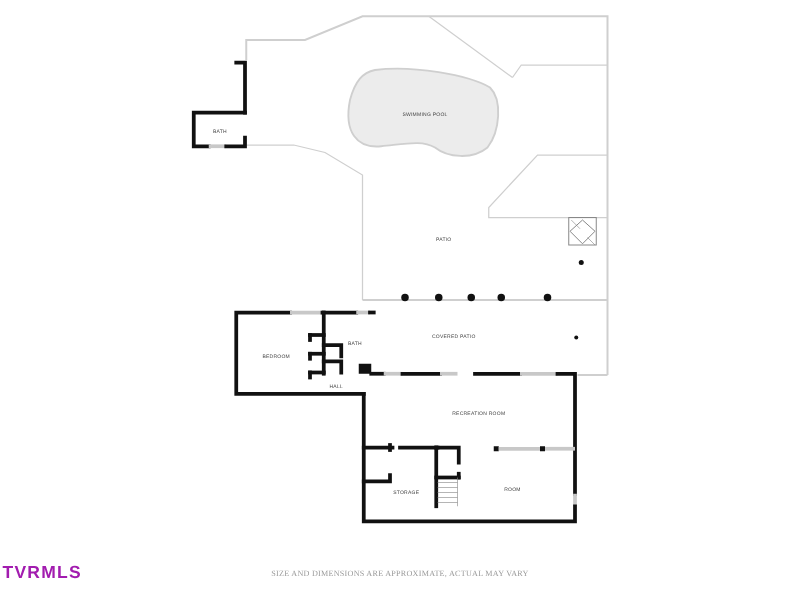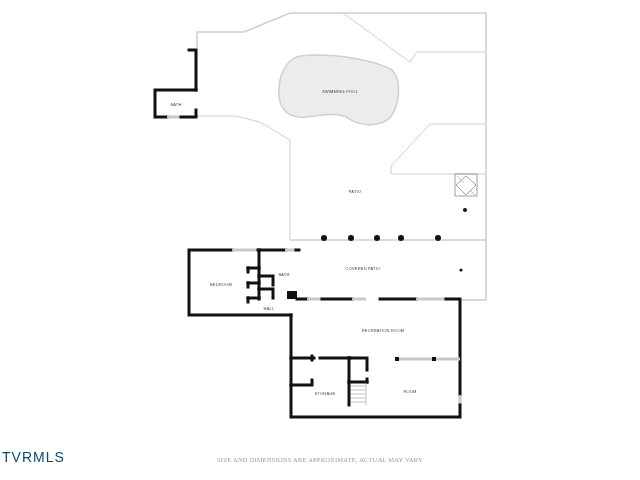--- a/index.html
+++ b/index.html
@@ -4,21 +4,21 @@
 <style>
   html, body { margin:0; padding:0; background:#ffffff; }
   body { width:640px; height:480px; position:relative; overflow:hidden; font-family:"Liberation Serif", serif; }
   #plan { position:absolute; left:0; top:0; width:640px; height:480px; }
   .room-label { font-family:"Liberation Sans", sans-serif; font-size:4px; fill:#444; letter-spacing:0.2px; text-anchor:middle; }
   .wall { stroke:#111; stroke-width:3; fill:none; stroke-linecap:square; }
   .ext { stroke:#cfcfcf; stroke-width:1.6; fill:none; }
   .thin { stroke:#cfcfcf; stroke-width:1; fill:none; }
   .win { stroke:#c8c8c8; stroke-width:3; fill:none; }
   .disclaimer { position:absolute; left:0; width:640px; top:456px; text-align:center; font-size:6.5px; color:#9a9a9a; letter-spacing:0.2px; font-family:"Liberation Serif", serif; }
-  .brand { position:absolute; left:2px; top:449px; font-size:14px; color:#0c4a6e; font-family:"Liberation Sans", sans-serif; letter-spacing:1px; font-weight:400; }
+  .brand { position:absolute; left:2px; top:449px; font-size:14px; color:#a21caf; font-family:"Liberation Sans", sans-serif; letter-spacing:1px; font-weight:700; }
 </style>
 </head>
 <body>
 
 <svg id="plan" viewBox="0 0 640 480" xmlns="http://www.w3.org/2000/svg">
 
   <g>
     <polyline class="ext" points="197,48 197,32 244,32 290,13 486,13 486,240"></polyline>
     <line class="thin" x1="343" y1="13" x2="410" y2="62"></line>
     <polyline class="thin" points="410,62 417,52 486,52"></polyline>

